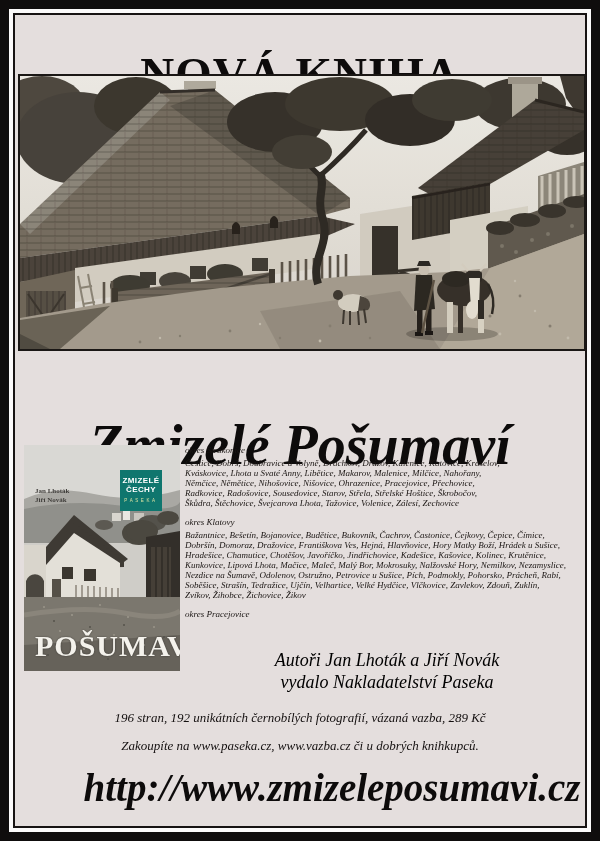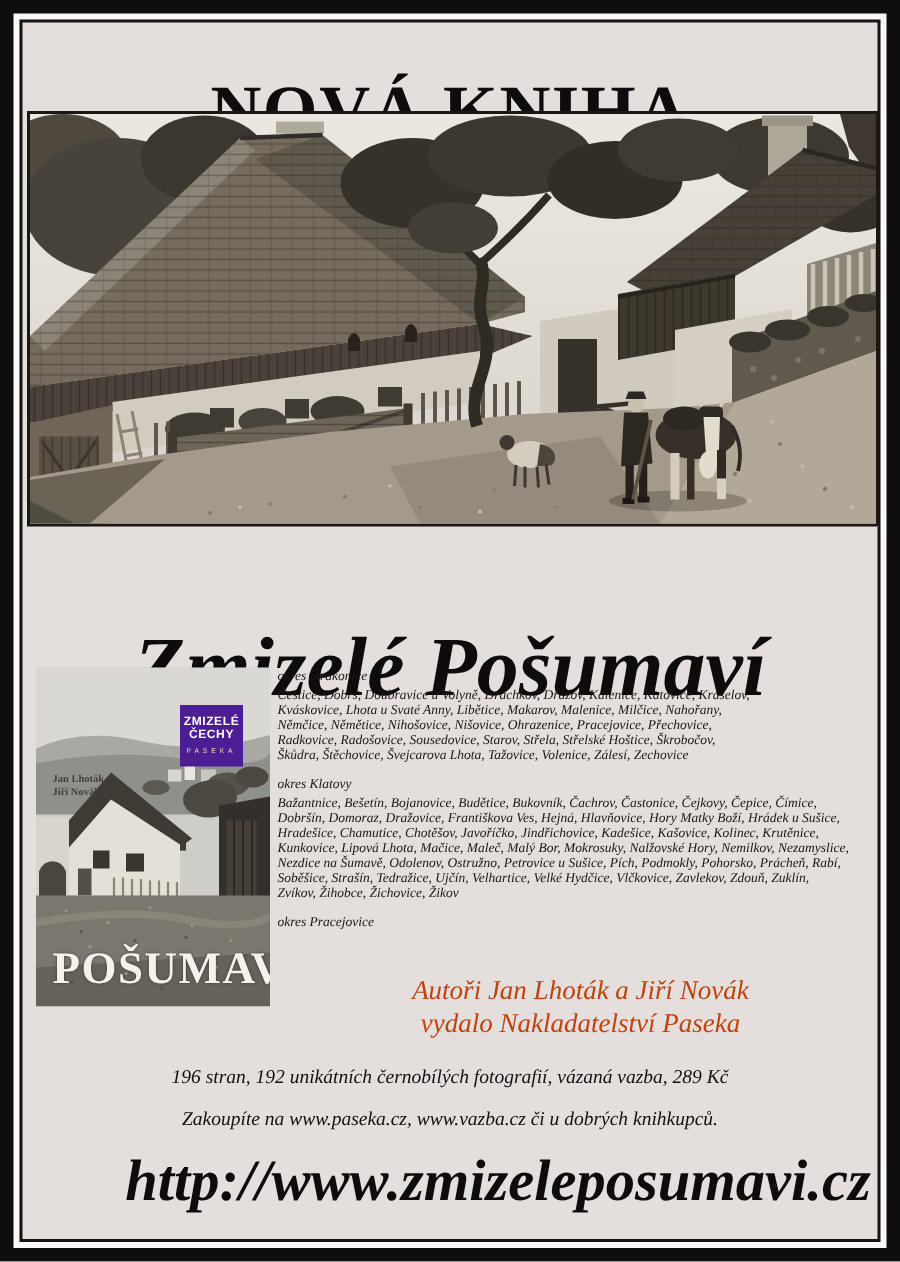--- a/index.html
+++ b/index.html
@@ -21,24 +21,24 @@
   .book-title{
     position:absolute;top:341px;left:0;width:100%;text-align:center;
     font-size:56px;font-style:italic;font-weight:bold;line-height:86px;color:#0d0b0b;
   }
   .book-cover{
     position:absolute;top:430px;left:9px;width:156px;height:226px;background:#cfcdc8;overflow:hidden;
   }
   .book-cover svg{position:absolute;inset:0;width:100%;height:100%;}
   .cover-authors{
     position:absolute;top:42px;left:11px;font-family:"Liberation Serif",serif;
-    font-size:7px;font-weight:bold;line-height:8.5px;color:#413f3c;white-space:pre-line;margin-top:28px;
+    font-size:7px;font-weight:bold;line-height:8.5px;color:#413f3c;white-space:pre-line;
   }
   .cover-badge{
-    position:absolute;top:25px;left:96px;width:42px;height:41px;background:#4c1d95;
+    position:absolute;top:25px;left:96px;width:42px;height:41px;background:#0f766e;
     text-align:center;box-sizing:border-box;padding-top:6px;
   }
   .badge-series{
     font-family:"Liberation Sans",sans-serif;font-size:8px;font-weight:bold;
     line-height:9px;color:#ffffff;letter-spacing:.4px;white-space:pre-line;
   }
   .badge-publisher{
     margin-top:4px;font-family:"Liberation Sans",sans-serif;font-size:4.5px;
     letter-spacing:2.6px;color:#d9e2a1;
   }
@@ -47,21 +47,21 @@
     letter-spacing:1px;color:#f4f2ec;text-shadow:0 0 2px rgba(0,0,0,.45);
   }
   .districts{
     position:absolute;top:430px;left:170px;width:404px;
     font-style:italic;font-size:9px;line-height:10px;color:#1b1614;
   }
   .district-heading{margin:0 0 3px 0;}
   .district-places{white-space:pre-line;margin:0 0 9px 0;}
   .credits{
     position:absolute;top:634px;left:170px;width:404px;text-align:center;
-    font-style:italic;font-size:18px;line-height:22px;color:#c2410c;
+    font-style:italic;font-size:18px;line-height:22px;color:#000000;
   }
   .details{
     position:absolute;top:689px;left:0;width:100%;text-align:center;
     font-style:italic;font-size:13px;line-height:28px;color:#141010;
   }
   .url-line{
     position:absolute;top:750px;left:0;width:100%;text-align:center;
     font-size:39px;font-style:italic;font-weight:bold;color:#0d0b0b;padding-left:32px;
   }
 </style>

